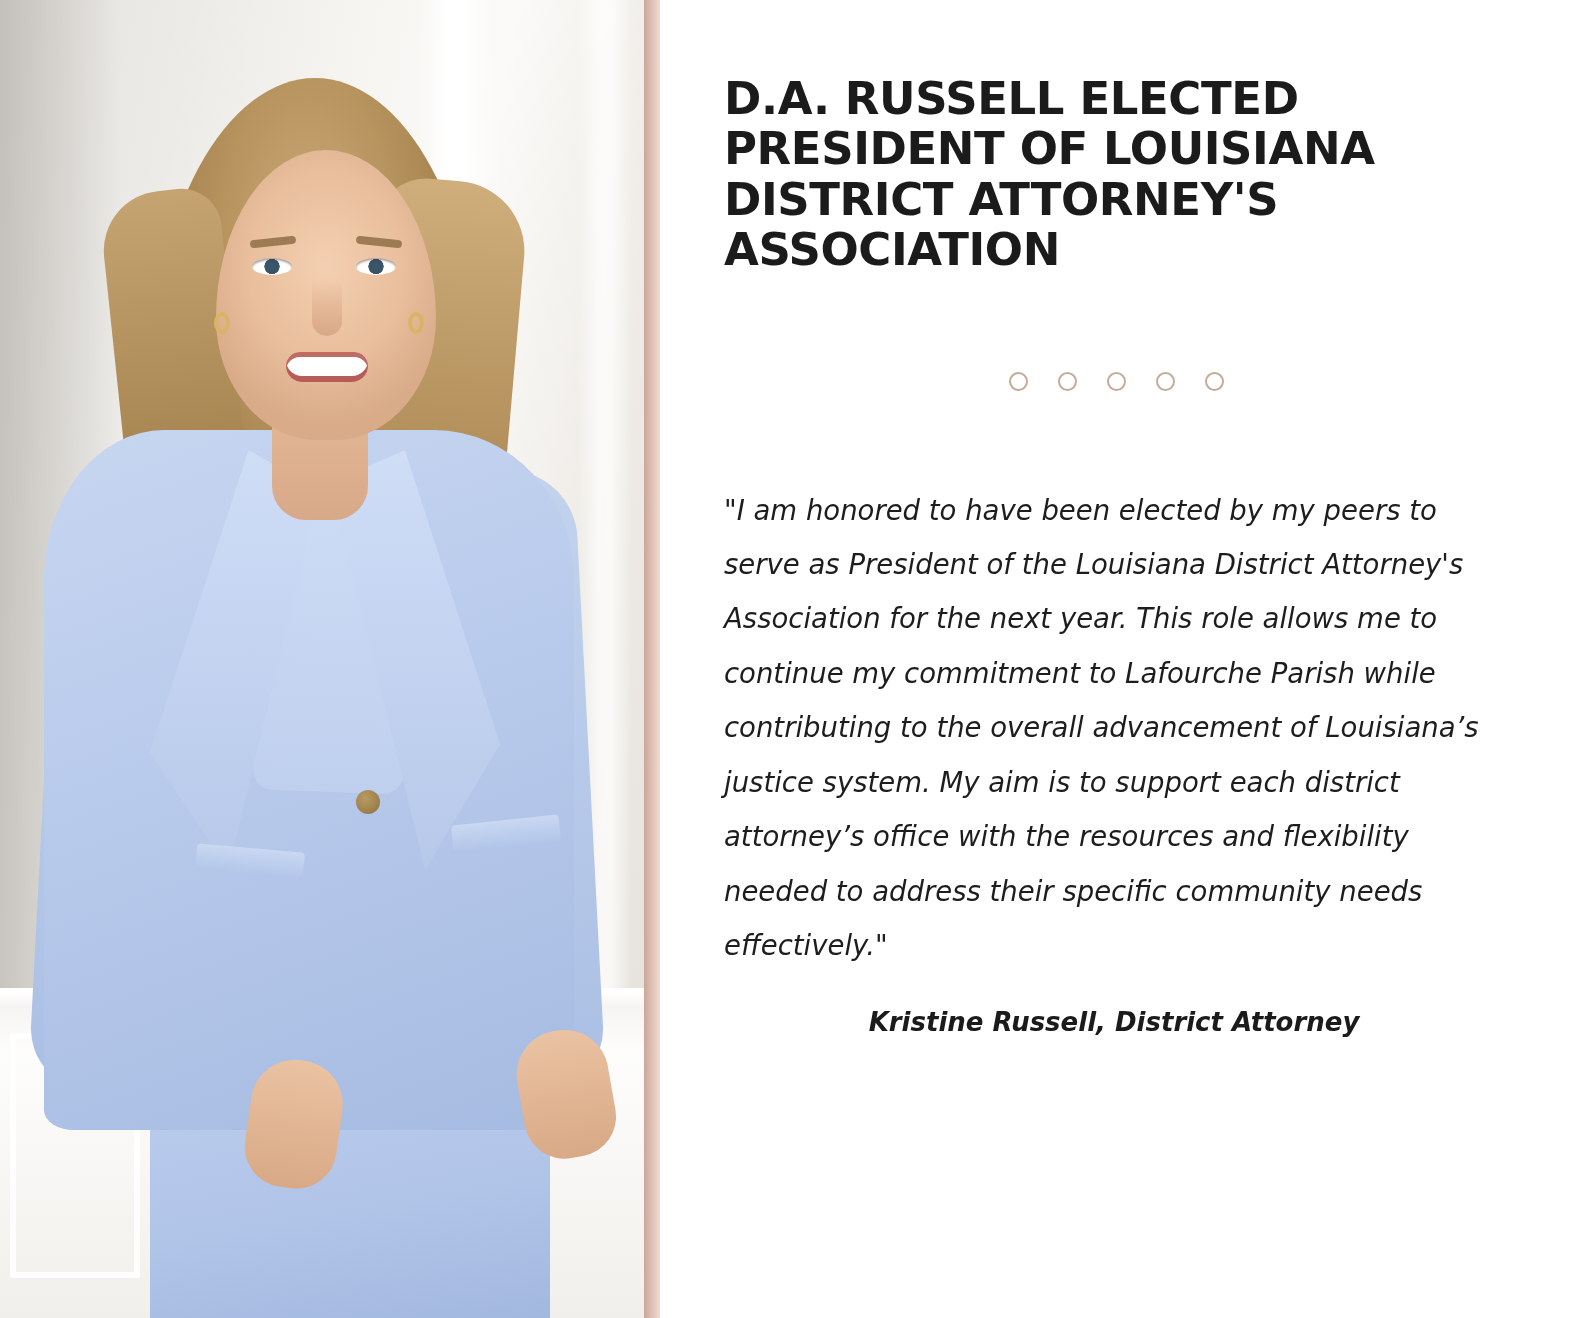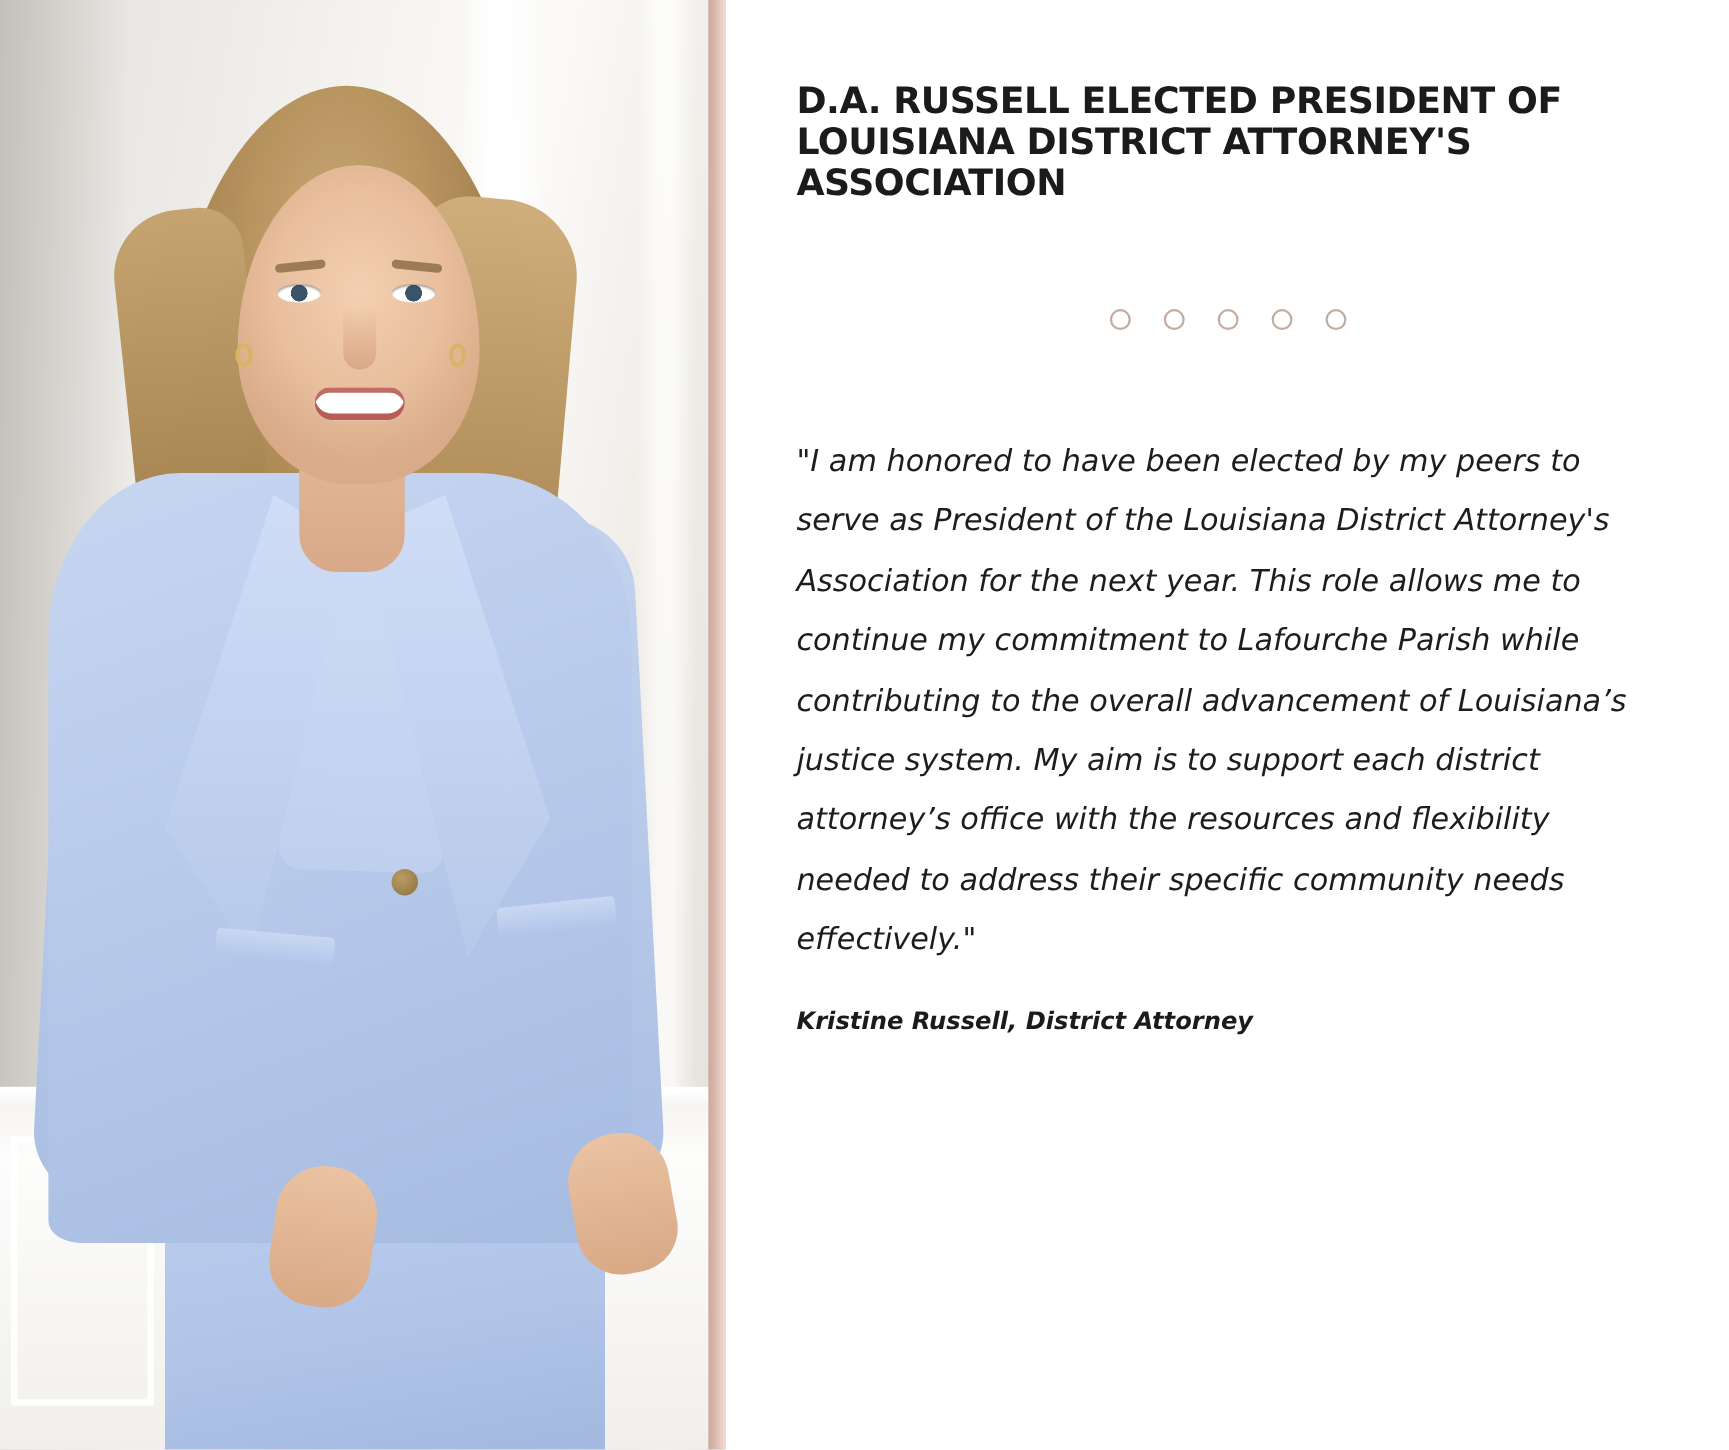--- a/index.html
+++ b/index.html
@@ -213,21 +213,21 @@
     position: relative;
     flex: 1 1 auto;
     padding: 74px 64px 40px 58px;
     display: flex;
     flex-direction: column;
   }
 
   .headline {
     font-family: "DejaVu Sans", sans-serif;
     font-weight: 700;
-    font-size: 33px;
+    font-size: 45px;
     line-height: 1.12;
     letter-spacing: -0.4px;
     color: #1b1b1b;
     text-transform: uppercase;
     max-width: 800px;
   }
 
   .dots-row {
     margin: 96px 0 0 0;
     display: flex;
@@ -246,25 +246,25 @@
     font-family: "DejaVu Sans", sans-serif;
     font-style: italic;
     font-size: 27.5px;
     line-height: 1.98;
     color: #1d1d1d;
     max-width: 790px;
   }
 
   .attribution {
     margin-top: 34px;
-    text-align: left;
+    text-align: center;
     font-family: "DejaVu Sans", sans-serif;
     font-style: italic;
     font-weight: 700;
-    font-size: 22px;
+    font-size: 26px;
     color: #1b1b1b;
     padding-right: 4px;
   }
 </style>
 </head>
 <body>
 
 <div class="announcement-card">
 
   <div class="portrait-pane" aria-label="Portrait of Kristine Russell standing in a light-blue suit against a white paneled wall">

